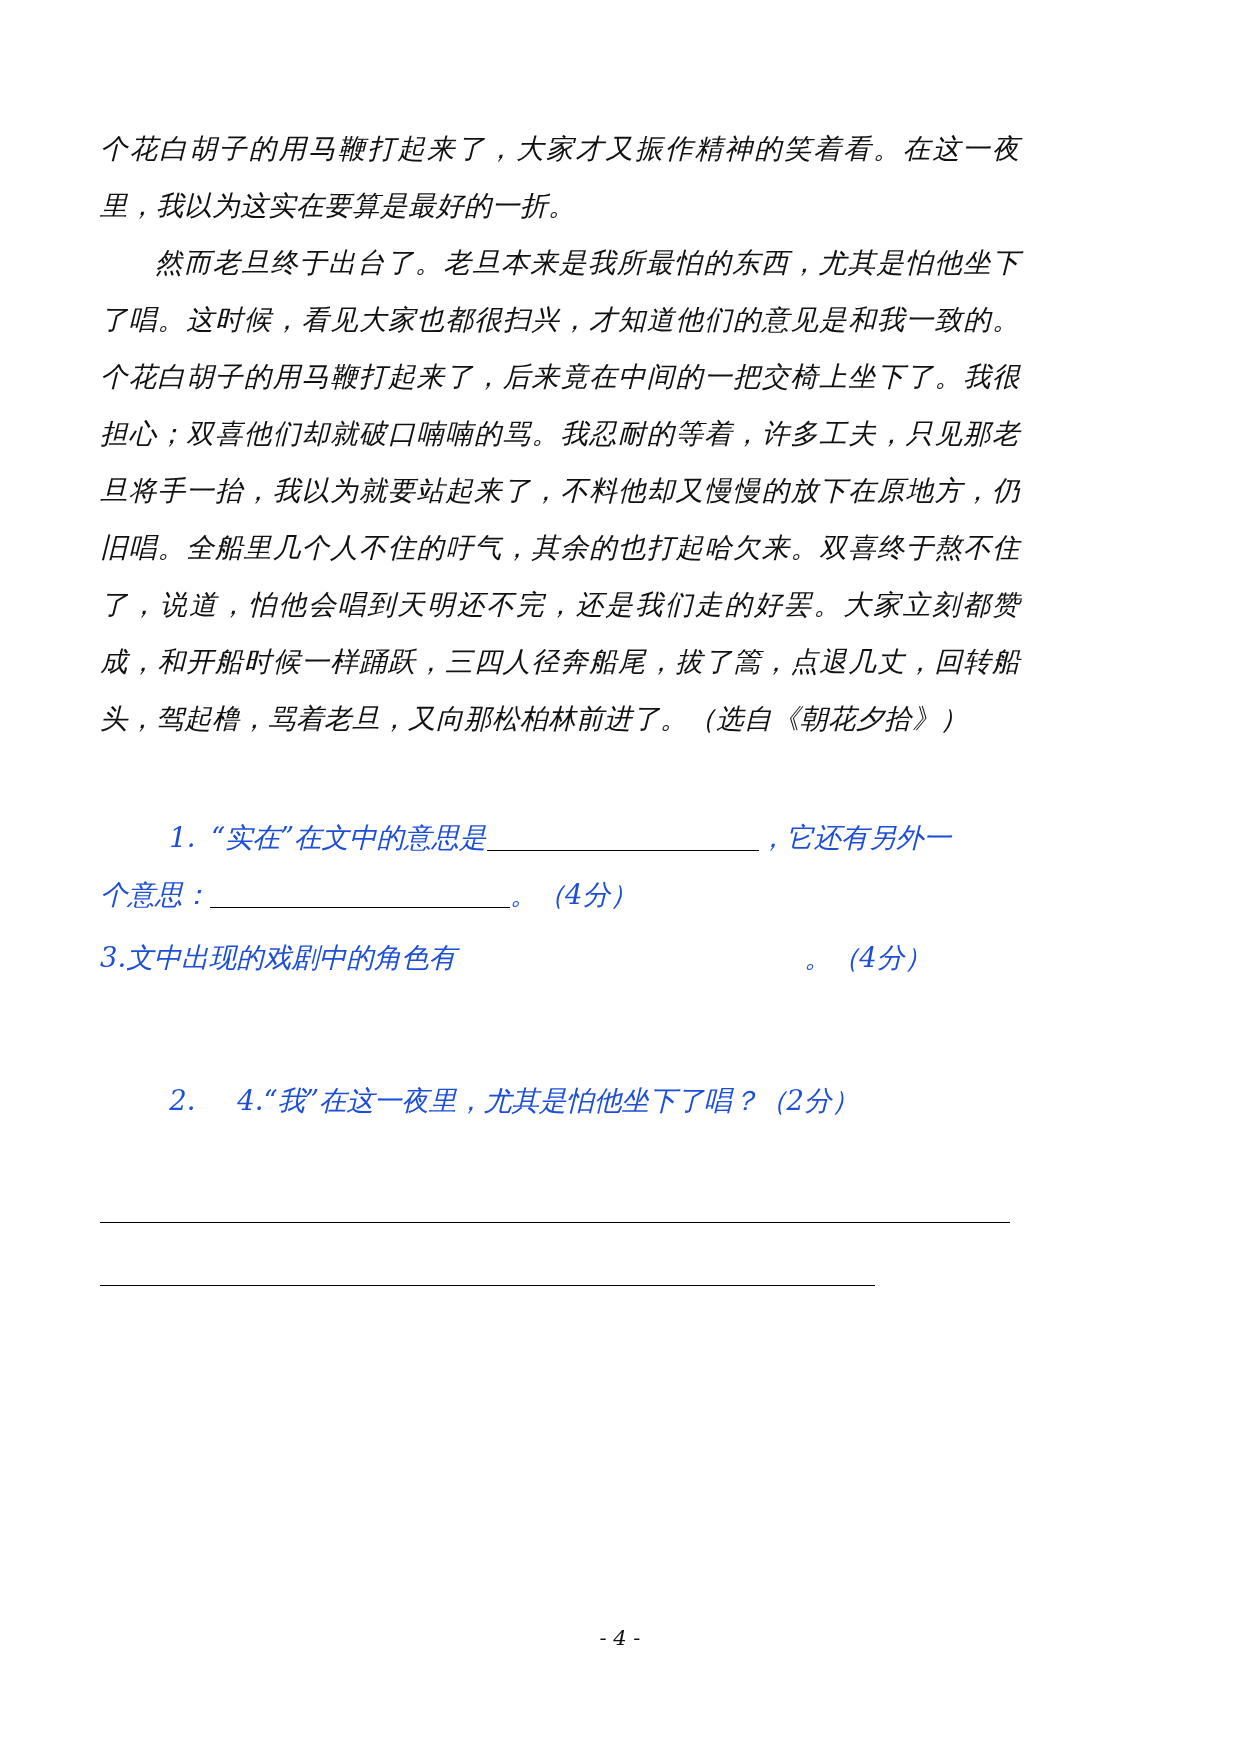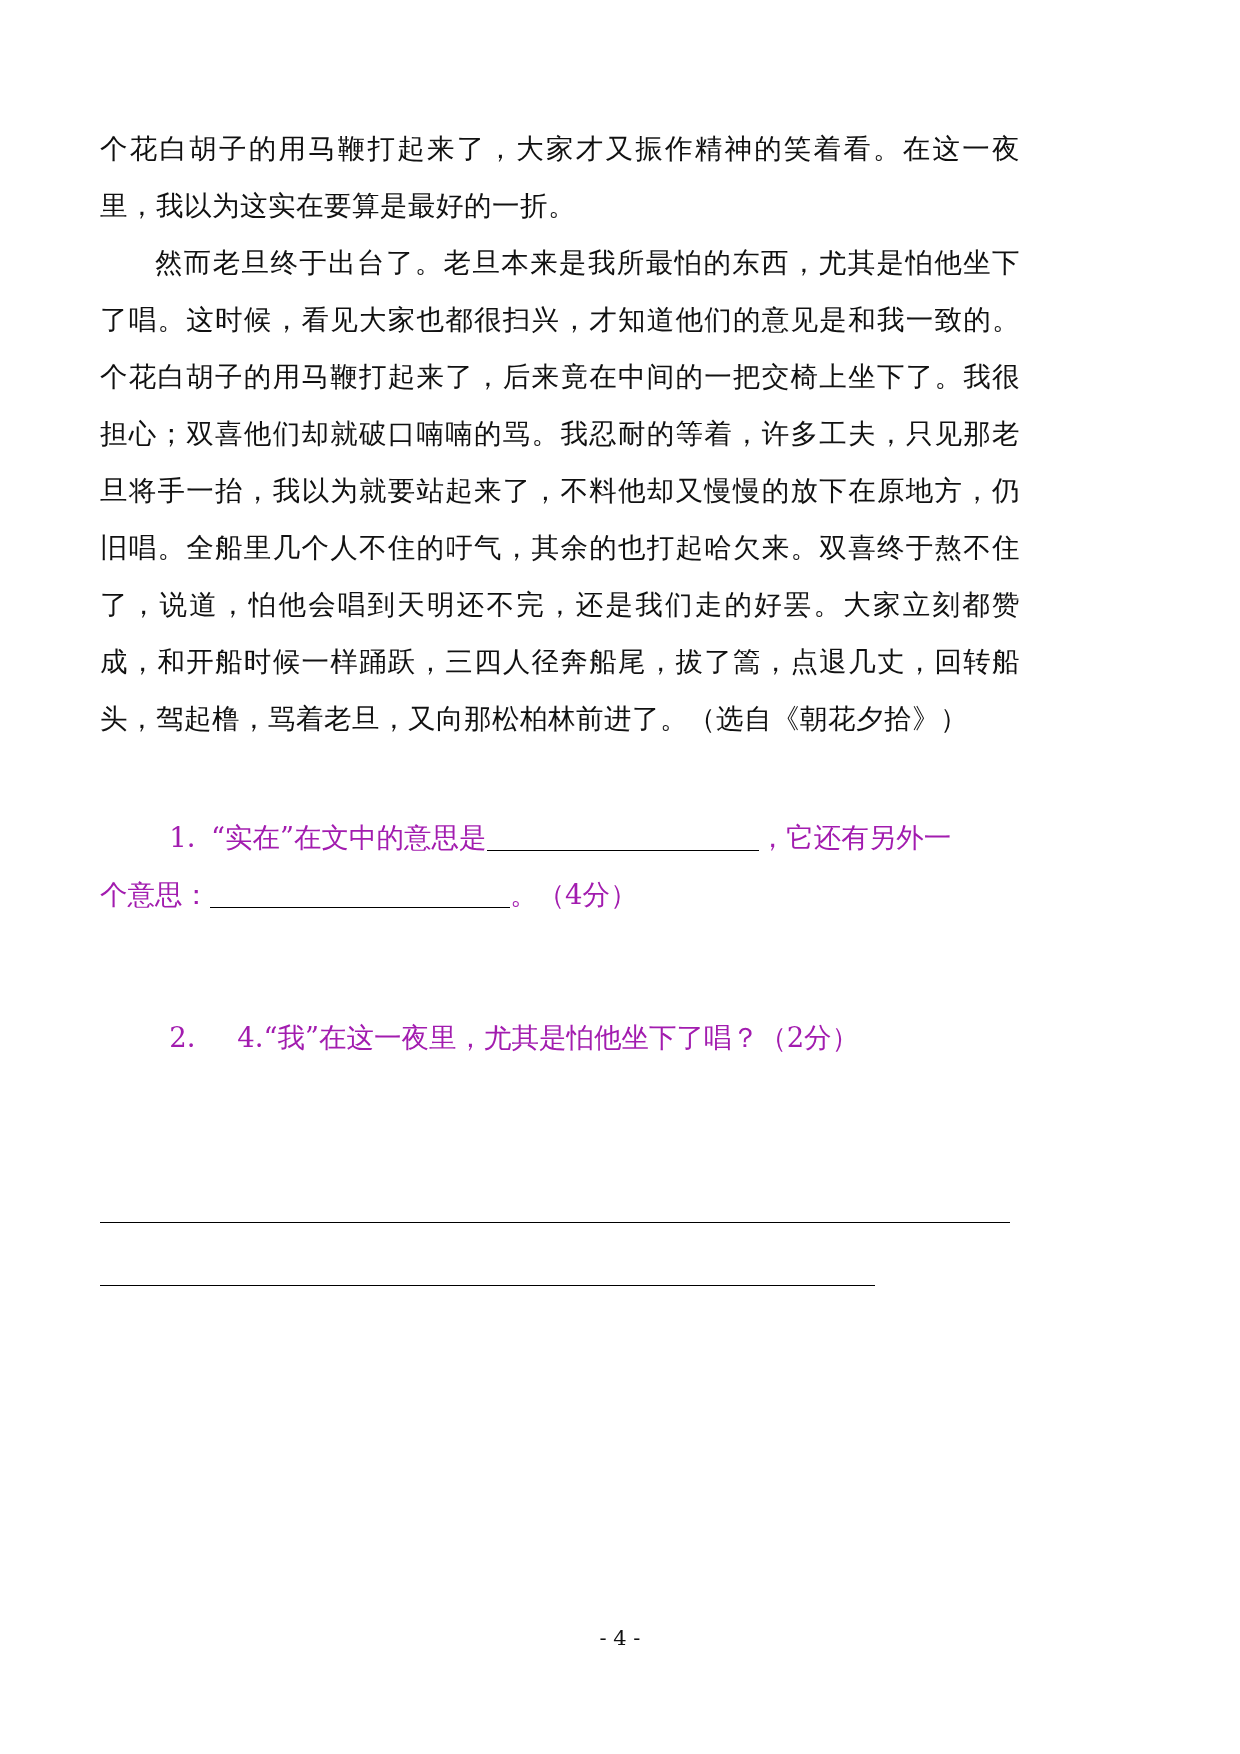--- a/index.html
+++ b/index.html
@@ -15,20 +15,21 @@
     color: #000000;
     overflow: hidden;
   }
 
   .page {
     position: absolute;
     left: 0; top: 0;
     width: 985px;
     height: 1754px;
     background: #ffffff;
+    font-style: italic;
   }
 
   .content {
     position: absolute;
     left: 100px;
     top: 120px;
     width: 920px;
   }
 
   
@@ -49,21 +50,21 @@
   }
   .passage p + p {
     margin-top: 0;
   }
 
   
   .questions {
     margin-top: 62px;
     font-size: 27.5px;
     line-height: 57px;
-    color: #a21caf;
+    color: #1d4ed8;
   }
   .q-row {
     display: block;
     white-space: normal;
   }
   .q-num-indent {
     display: inline-block;
     width: 2.2em;
   }
   .q-marker {
@@ -133,20 +134,23 @@
     <section class="questions">
 
       <div class="q-row">
         <span class="q-num-indent"></span>
         <span class="q-marker">1.</span>
         <span>“实在”在文中的意思是</span><span class="blank-line bl-q1a"></span><span>，它还有另外一</span><br>
         <span>个意思：</span><span class="blank-line bl-q1b"></span><span>。</span><span>（4分）</span>
       </div>
 
 
+      <div class="q-row q3-line">
+        <span>3.</span><span>文中出现的戏剧中的角色有</span><span class="blank-line bl-gap"></span><span>。</span><span>（4分）</span>
+      </div>
 
       <div class="q-row q4-block">
         <span class="q-num-indent"></span>
         <span class="q4-sub">2.</span><span>4.</span><span>“我”在这一夜里，尤其是怕他坐下了唱？</span><span>（2分）</span>
       </div>
 
     </section>
   </div>
 
   <div class="answer-rules">

